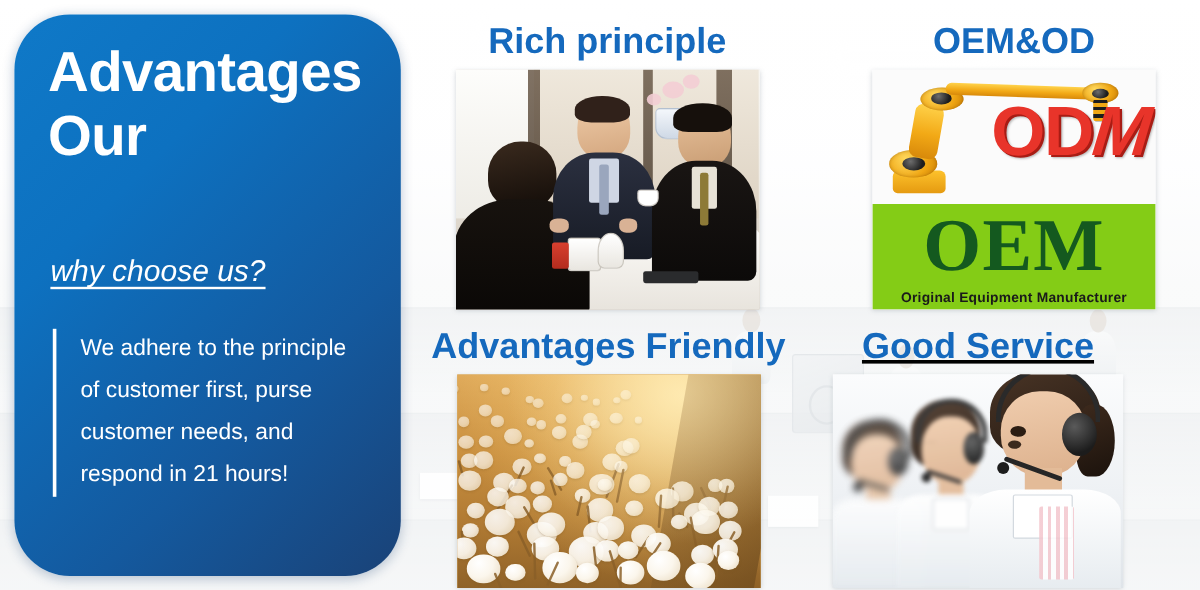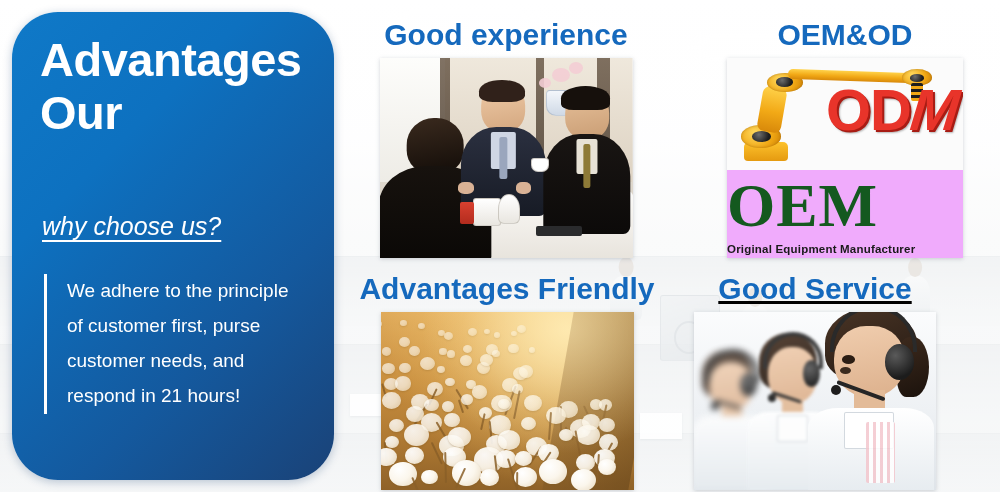--- a/index.html
+++ b/index.html
@@ -178,22 +178,22 @@
   }
   .odm-word{
     position:absolute;right:2%;top:16%;
     font-weight:bold;font-size:58px;letter-spacing:-1px;
     color:#e8342a;
     font-family:"Liberation Sans",sans-serif;
     text-shadow:2px 2px 0 #a81c14, 3px 3px 2px rgba(0,0,0,.28);
   }
   .odm-word em{font-style:italic;display:inline-block;transform:skewX(-6deg);}
   .odm-bot{
-    position:relative;width:100%;height:44%;background:#f0abfc;
-    display:flex;flex-direction:column;align-items:flex-start;justify-content:center;
+    position:relative;width:100%;height:44%;background:#84cc16;
+    display:flex;flex-direction:column;align-items:center;justify-content:center;
   }
   .oem-word{
     font-family:"Liberation Serif",serif;font-weight:bold;
     font-size:62px;line-height:1;color:#14591f;letter-spacing:1px;
   }
   .oem-sub{
     margin-top:7px;font-size:11.5px;font-weight:bold;color:#1a1a1a;
     letter-spacing:.2px;
   }
 
@@ -309,21 +309,21 @@
       <span>Our</span>
     </div>
     <div class="panel-sub">why choose us?</div>
     <div class="panel-body">
       <div class="rule"></div>
       <p>We adhere to the principle of customer first, purse customer needs, and respond in 21 hours!</p>
     </div>
   </div>
 
   <div class="card" style="left:356px;top:18px;width:300px;">
-    <div class="card-title" style="font-size:30px;">Good experience</div>
+    <div class="card-title" style="font-size:30px;">Rich principle</div>
     <div class="photo p-meet" style="margin:6px auto 0;width:253px;height:200px;">
       <div class="window"></div>
       <div class="wall"></div>
       <div class="pillar" style="left:24%;"></div>
       <div class="pillar" style="left:62%;width:3%;"></div>
       <div class="pillar" style="left:86%;width:5%;"></div>
       <div class="blossom" style="left:68%;top:5%;width:18px;height:14px;"></div>
       <div class="blossom" style="left:75%;top:2%;width:14px;height:12px;"></div>
       <div class="blossom" style="left:63%;top:10%;width:12px;height:10px;"></div>
       <div class="plantpot" style="left:66%;top:16%;width:30px;height:24px;"></div>

